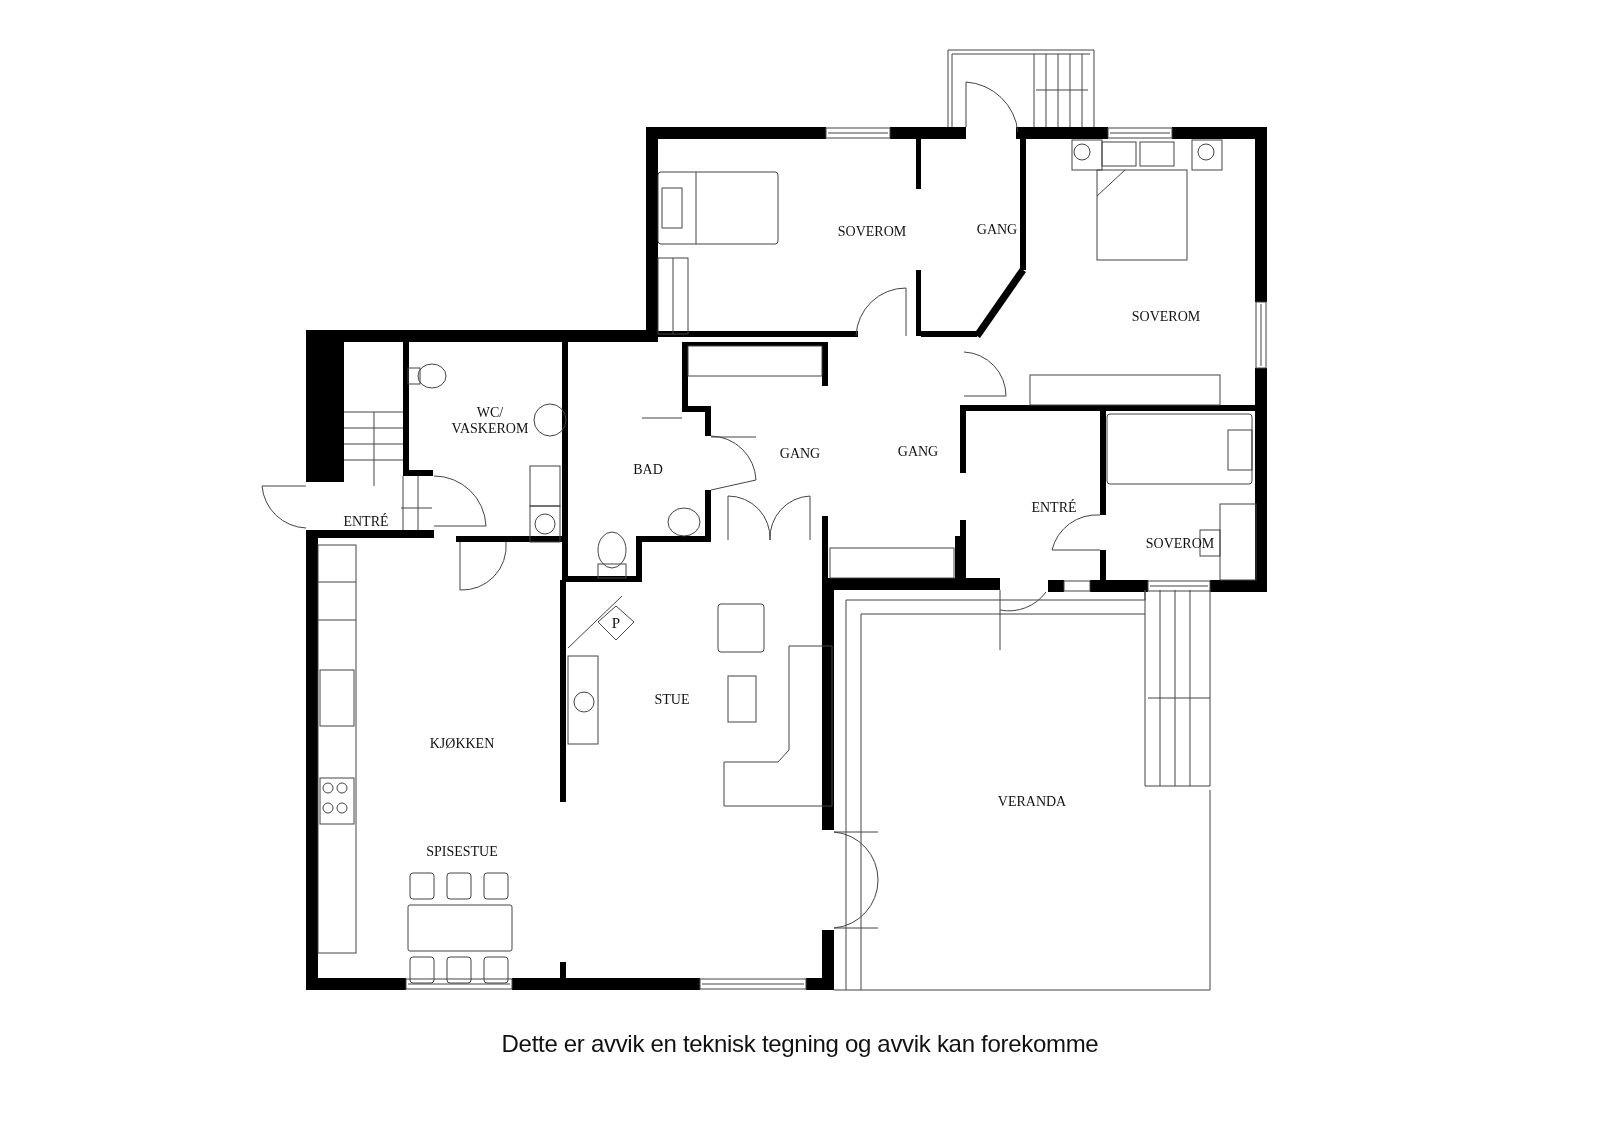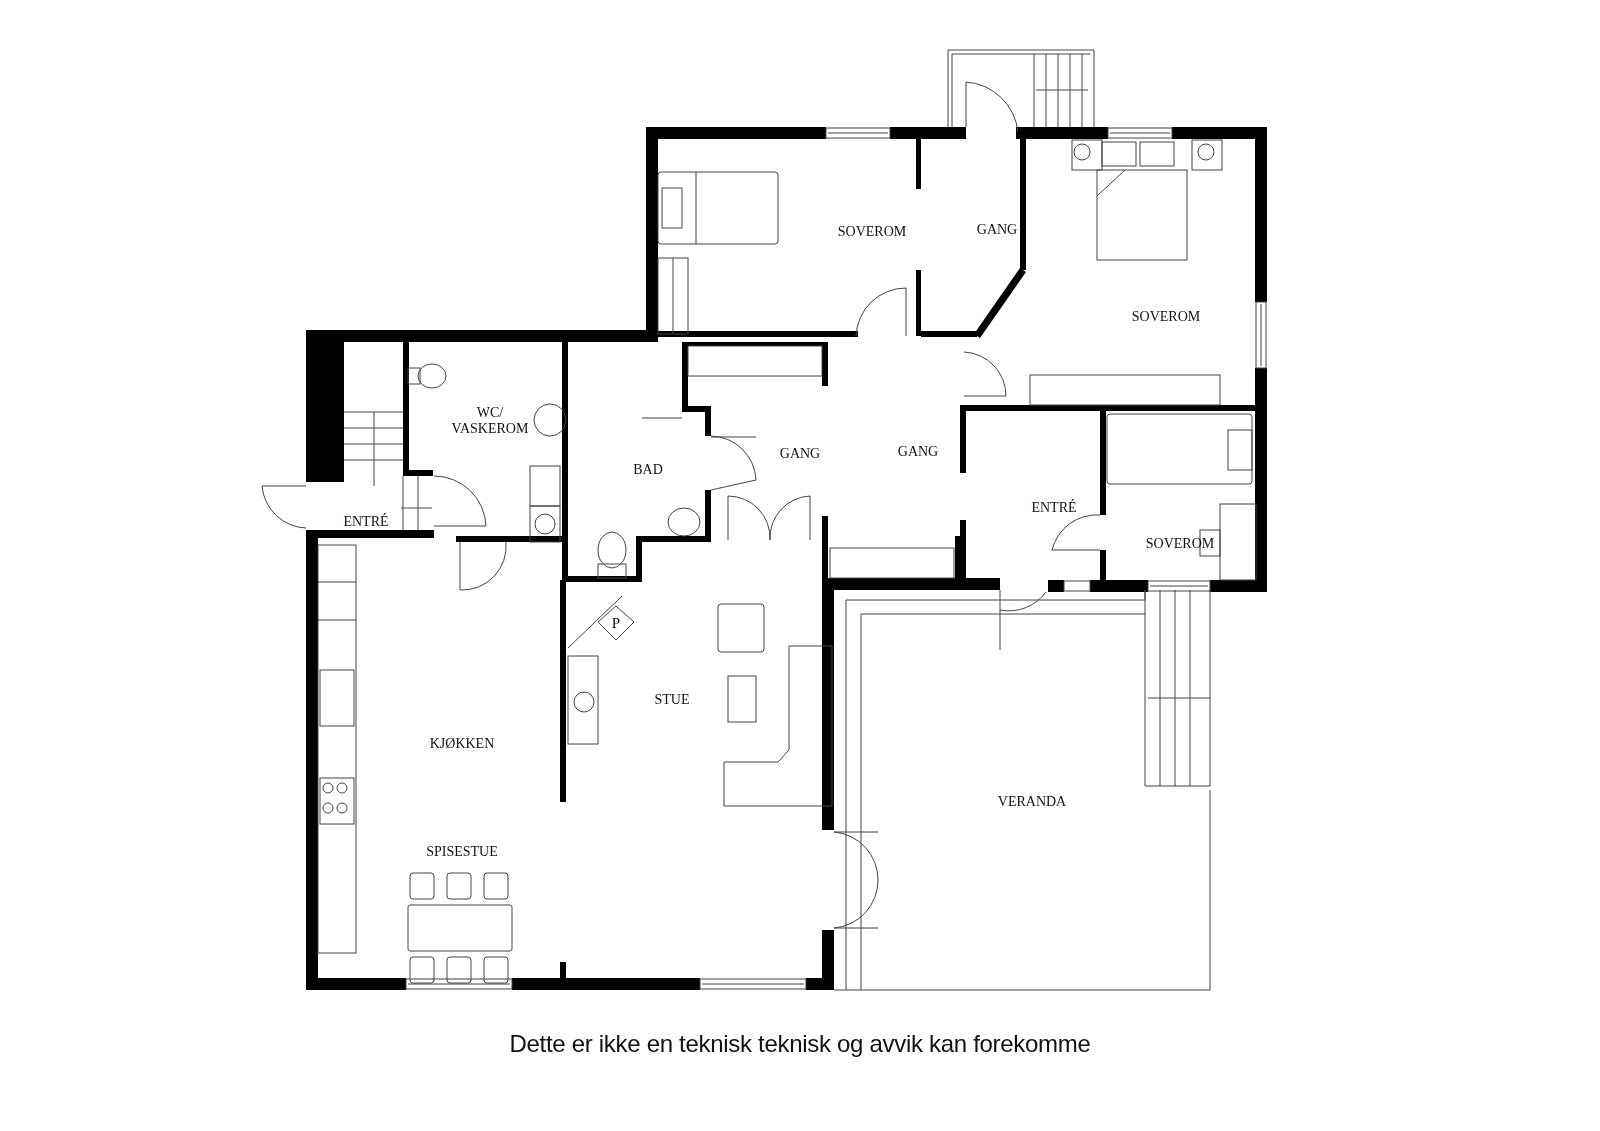--- a/index.html
+++ b/index.html
@@ -263,13 +263,13 @@
     <text class="lbl" x="1054" y="512">ENTRÉ</text>
     <text class="lbl" x="1180" y="548">SOVEROM</text>
     <text class="lbl" x="672" y="704">STUE</text>
     <text class="lbl" x="462" y="748">KJØKKEN</text>
     <text class="lbl" x="462" y="856">SPISESTUE</text>
     <text class="lbl" x="1032" y="806">VERANDA</text>
     <text class="lbl-p" x="616" y="628">P</text>
   </g>
 </svg>
 
-<div class="caption">Dette er ikke en teknisk teknisk og avvik kan forekomme</div>
+<div class="caption">Dette er avvik en teknisk tegning og avvik kan forekomme</div>
 
 </body></html>

